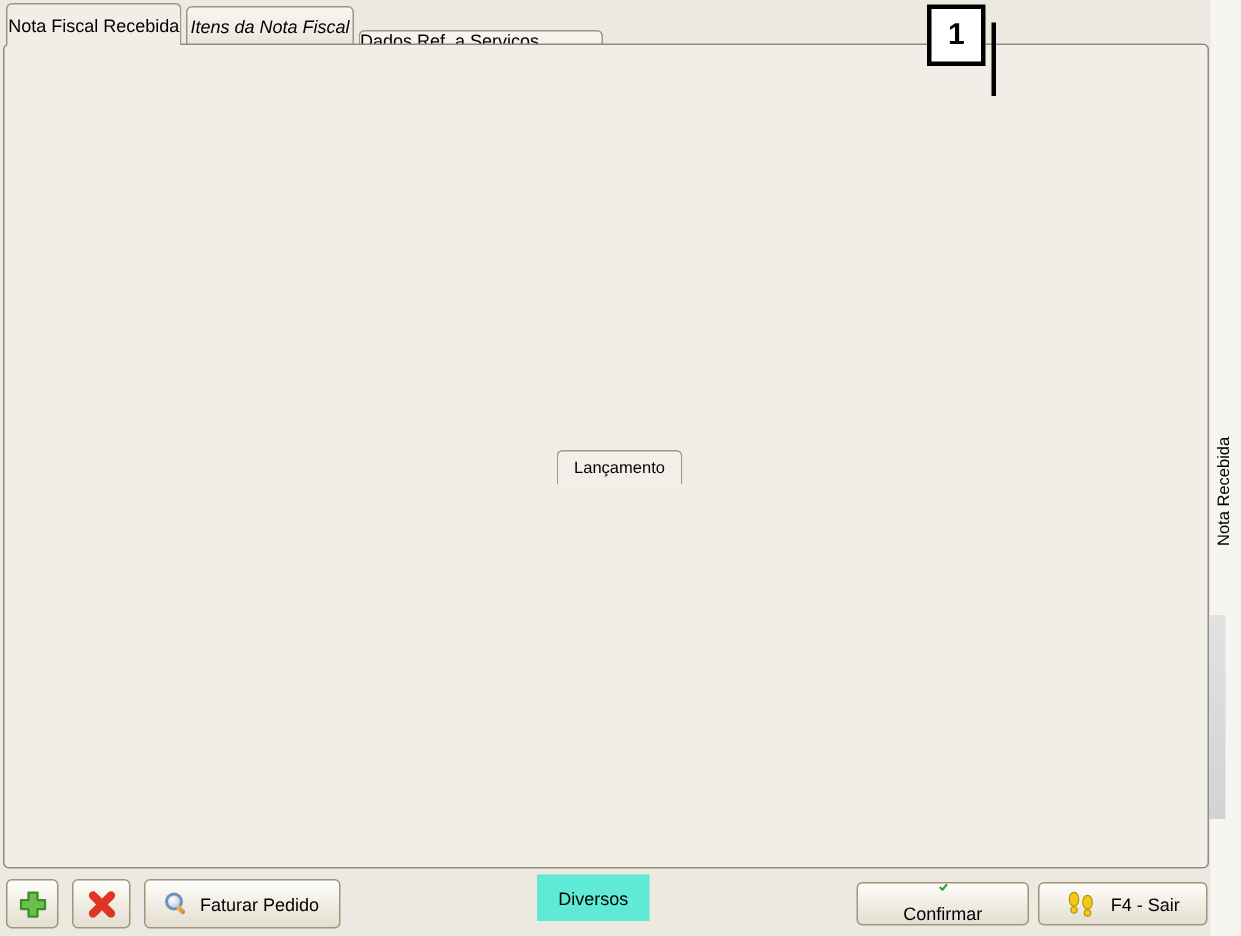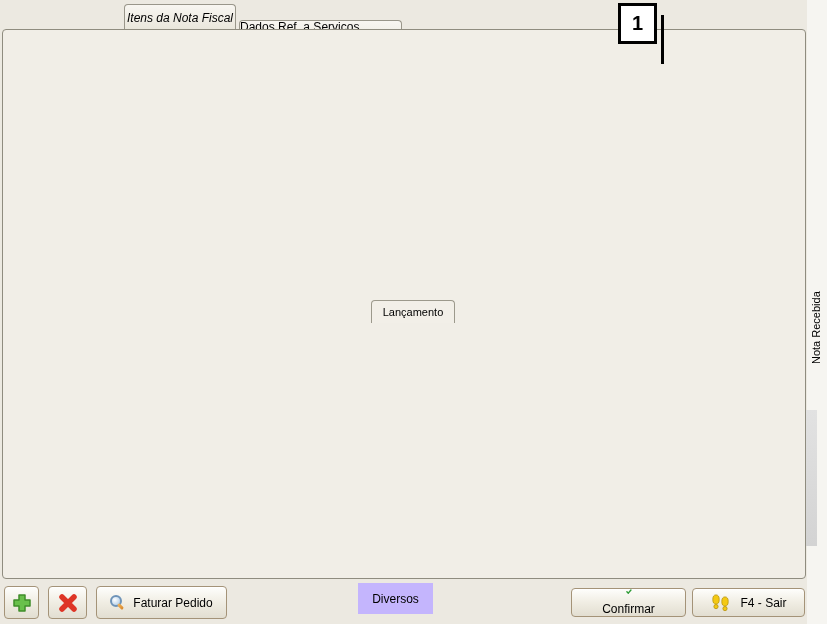--- a/index.html
+++ b/index.html
@@ -69,21 +69,21 @@
   .ta-scroll{position:absolute;right:1px;top:1px;bottom:1px;width:16px;background:#EFEDE6;border-left:1px solid #CCC8BC;}
   .sa{position:absolute;left:1px;width:13px;height:15px;box-sizing:border-box;border:1px solid #ACA89B;
       border-radius:2px;background:linear-gradient(#FFF,#E4E0D4);display:flex;align-items:center;justify-content:center;cursor:pointer;}
 
   .chk{position:absolute;width:13px;height:13px;box-sizing:border-box;border:1px solid #6E6E6E;background:#fff;cursor:pointer;}
 
   
   .tbtn{position:absolute;box-sizing:border-box;border:1px solid #A49378;border-radius:4px;
         background:linear-gradient(#FEFEFC,#F0EDE3 50%,#E2DED1);display:flex;align-items:center;
         justify-content:center;gap:8px;font-size:12px;cursor:pointer;box-shadow:inset 0 1px 0 #fff;}
-  .diversos{position:absolute;background:#c4b5fd;display:flex;align-items:center;justify-content:center;
+  .diversos{position:absolute;background:#5eead4;display:flex;align-items:center;justify-content:center;
         font-size:12px;cursor:pointer;}
 
   
   .rstrip{position:absolute;left:807px;top:0;width:20px;height:624px;background:#F6F5F1;}
   .vtext{position:absolute;left:806px;top:246px;width:20px;height:164px;writing-mode:vertical-rl;
          transform:rotate(180deg);font-size:11px;text-align:center;line-height:20px;white-space:nowrap;}
   .rthumb{position:absolute;left:806px;top:410px;width:11px;height:136px;
           background:linear-gradient(180deg,#E2E2E2,#D3D3D3);}
 
   
@@ -95,20 +95,23 @@
 </style>
 </head>
 <body>
 
 <div id="app">
 
   <div class="rstrip"></div>
   <div class="vtext">Nota Recebida</div>
   <div class="rthumb"></div>
 
+  <div class="tab active" style="left:4px;top:2px;width:117px;height:28px;">
+    <span>Nota Fiscal Recebida</span>
+  </div>
   <div class="tab" style="left:124px;top:4px;width:112px;height:26px;font-style:italic;">
     <span>Itens da Nota Fiscal</span>
   </div>
   <div class="tab" style="left:239px;top:20px;width:163px;height:26px;">
     <span>Dados Ref. a Serviços Tomados</span>
   </div>
 
   <div class="panel"></div>
 
   <div class="group" style="left:6px;top:33px;width:796px;height:101px;">

